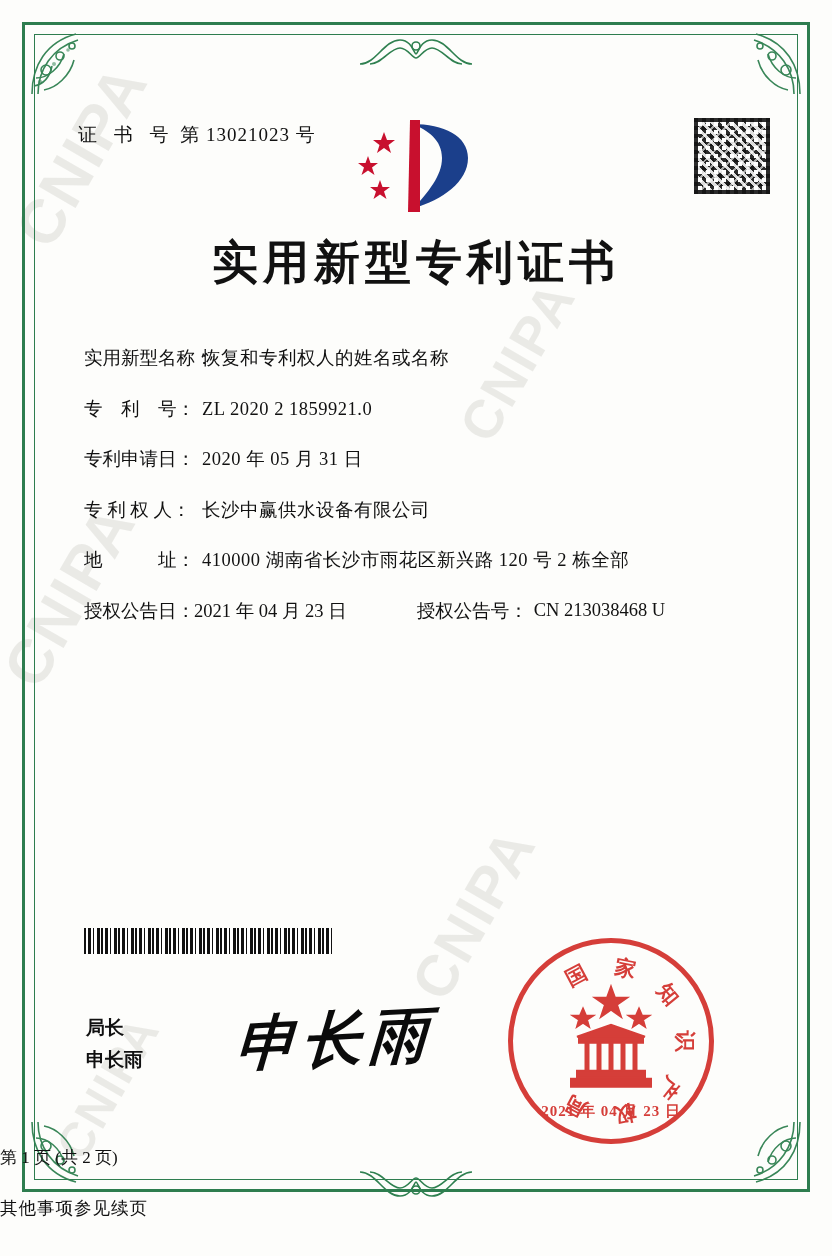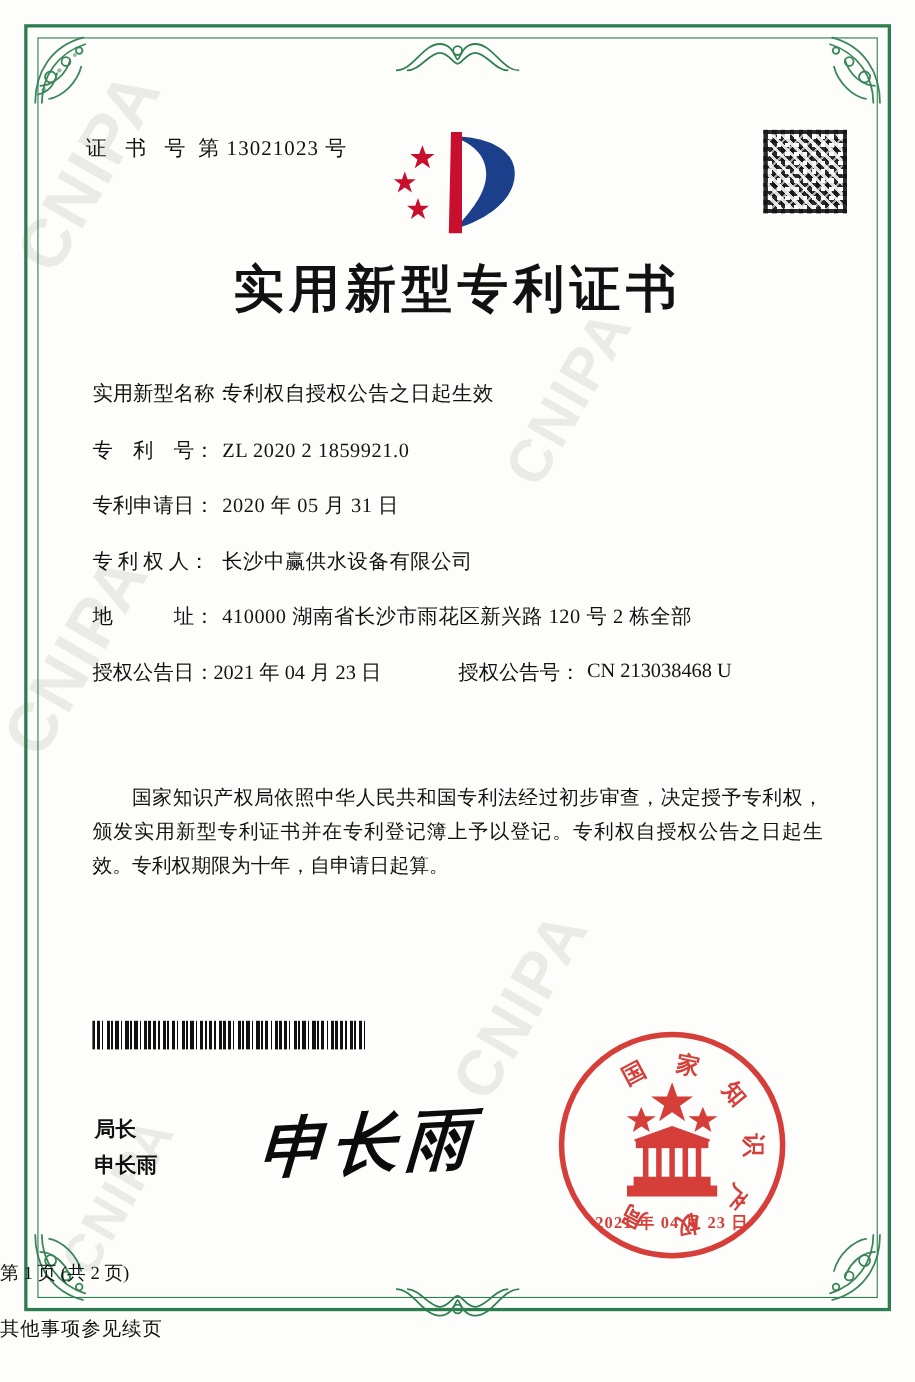--- a/index.html
+++ b/index.html
@@ -361,21 +361,21 @@
     </svg>
   </div>
 
   <div class="qr"></div>
 
   <div class="title">实用新型专利证书</div>
 
   <div class="fields">
     <div class="row">
       <span class="k sp1">实用新型名称：</span>
-      <span class="v">专利权自授权公告之日起生效</span>
+      <span class="v">恢复和专利权人的姓名或名称</span>
     </div>
     <div class="row">
       <span class="k sp1">专　利　号：</span>
       <span class="v">ZL 2020 2 1859921.0</span>
     </div>
     <div class="row">
       <span class="k sp1">专利申请日：</span>
       <span class="v">2020 年 05 月 31 日</span>
     </div>
     <div class="row">
@@ -391,21 +391,20 @@
       <span class="k2">授权公告日：</span>
       <span>2021 年 04 月 23 日</span>
       <span class="seg2">
         <span>授权公告号：</span>
         <span style="margin-left:6px">CN 213038468 U</span>
       </span>
     </div>
   </div>
 
   <div class="paras">
-    <p>国家知识产权局依照中华人民共和国专利法经过初步审查，决定授予专利权，颁发实用新型专利证书并在专利登记簿上予以登记。专利权自授权公告之日起生效。专利权期限为十年，自申请日起算。</p>
   </div>
 
   <div class="barcode"></div>
 
   <div class="sign-label">
     <div>局长</div>
     <div>申长雨</div>
   </div>
   <div class="handwriting">申长雨</div>
 

